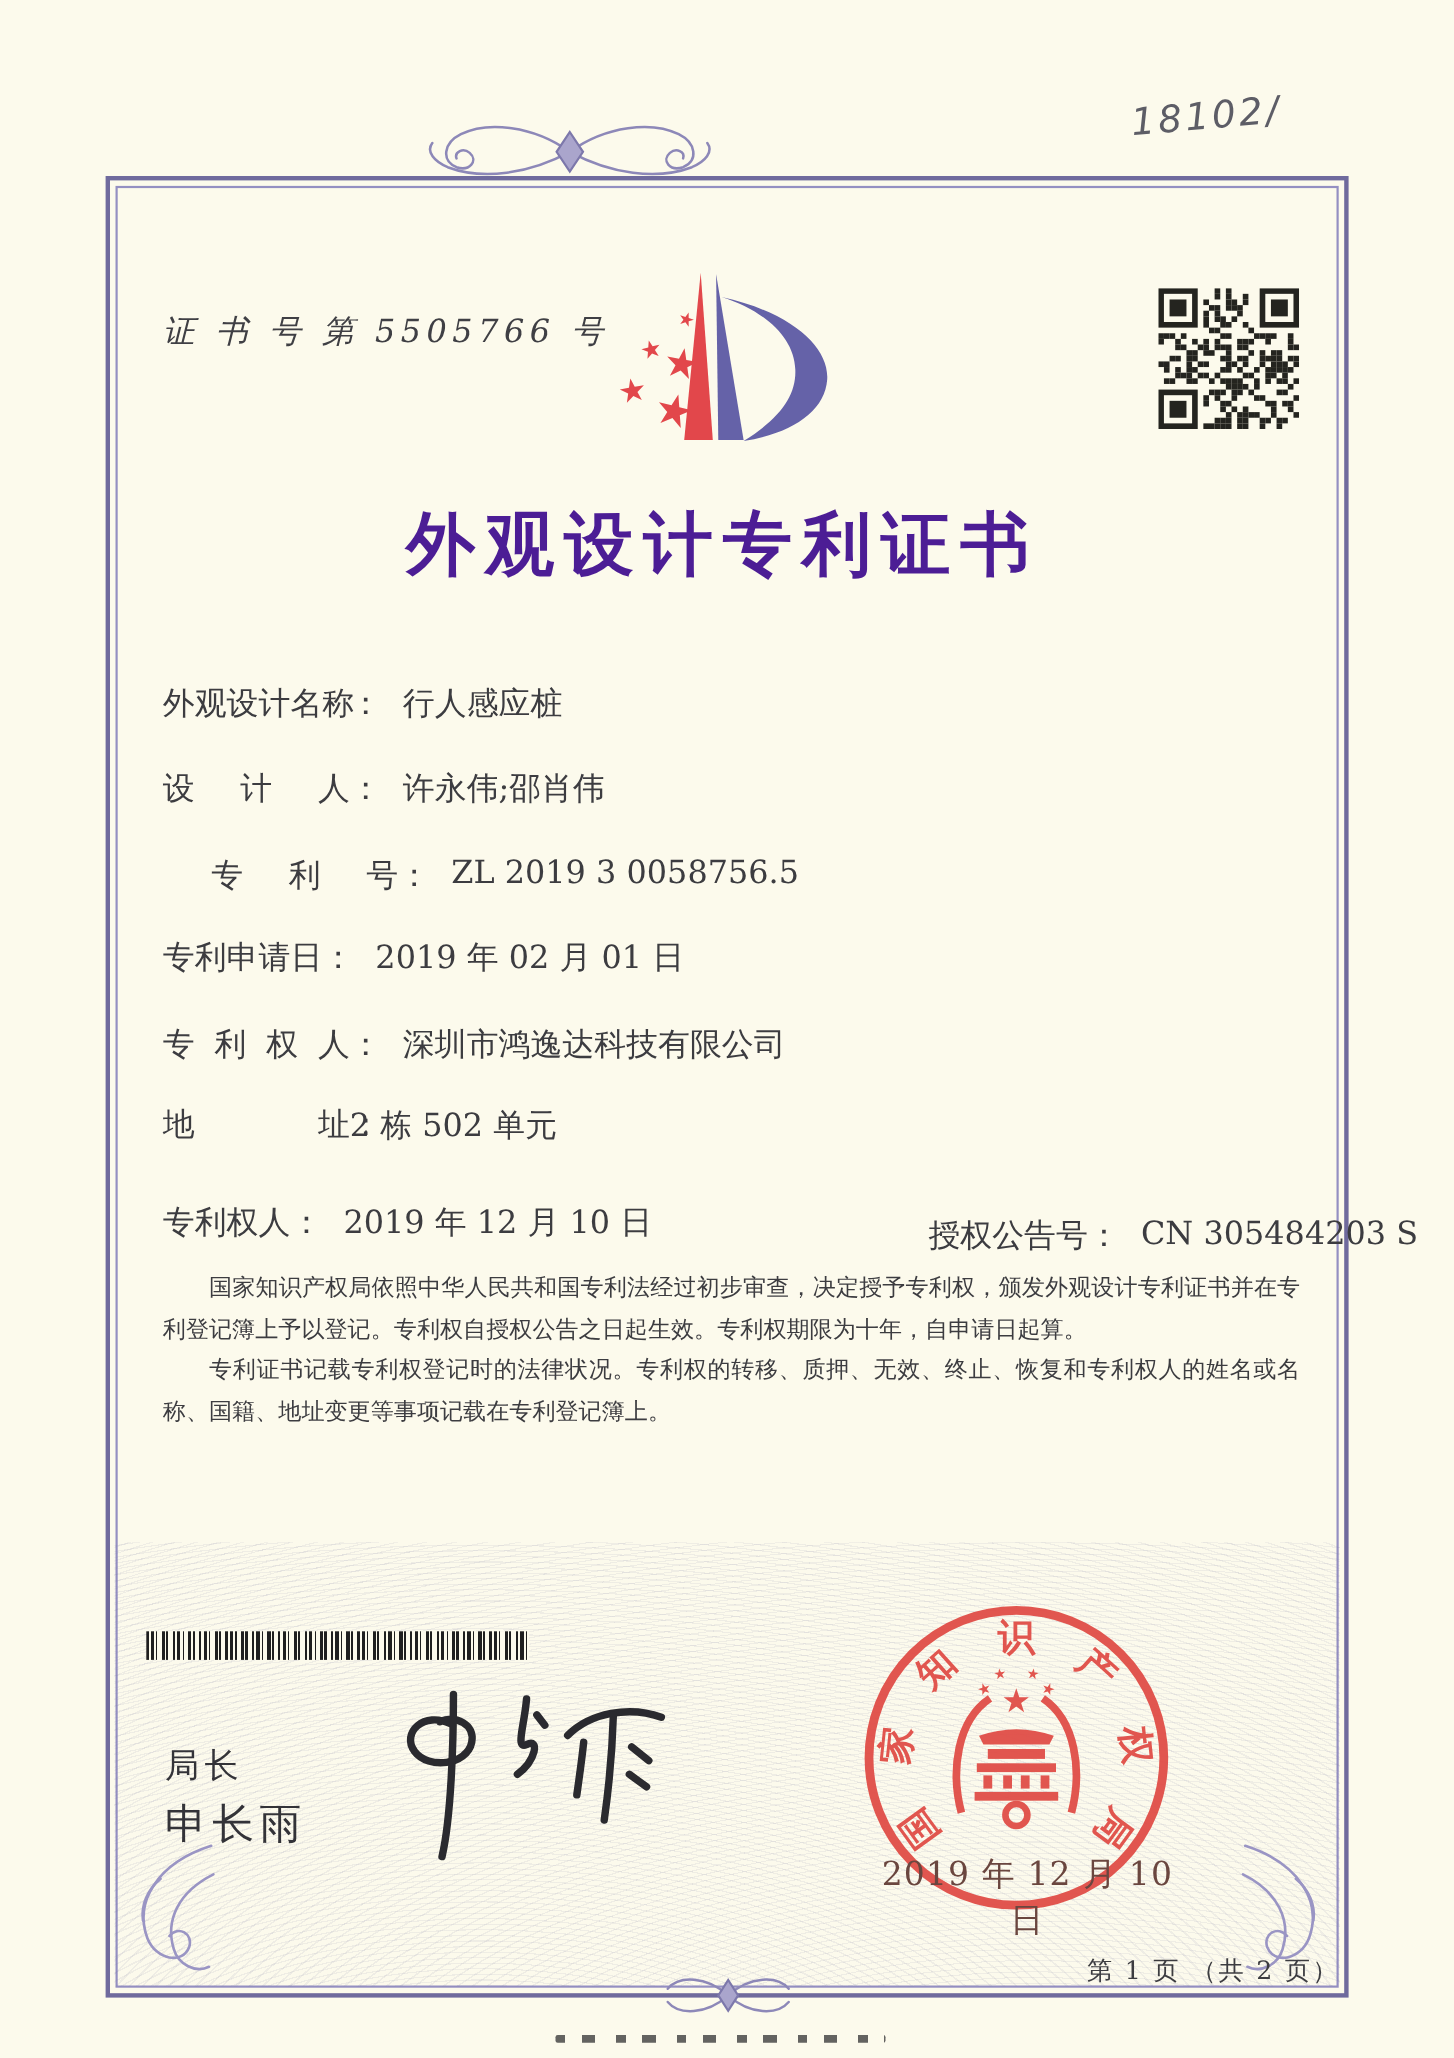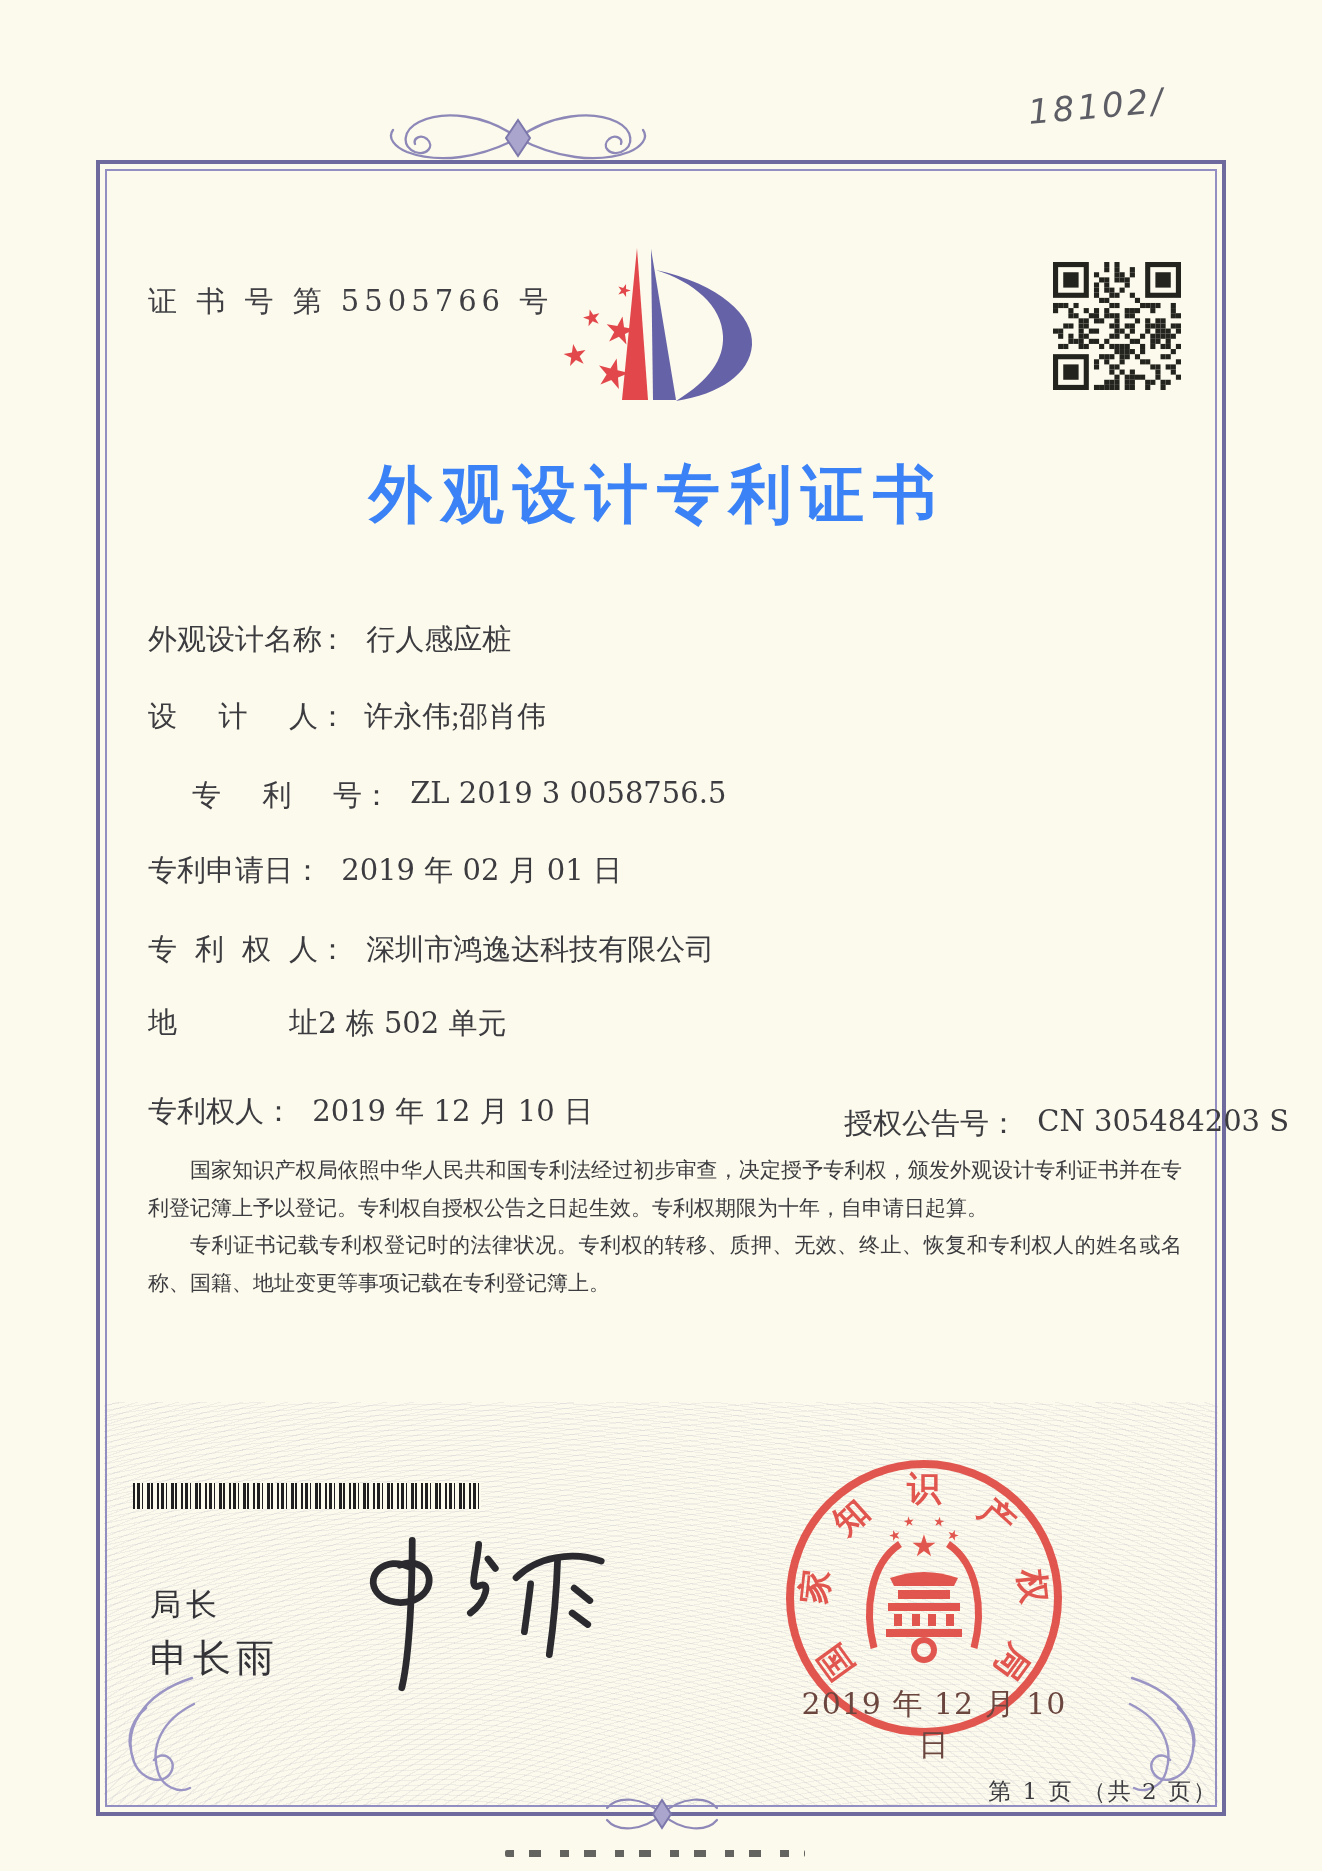--- a/index.html
+++ b/index.html
@@ -9,25 +9,25 @@
   }
   .frame{position:absolute;left:96px;top:160px;width:1122px;height:1648px;border:4px solid #6f6a9d;}
   .frame-inner{position:absolute;left:5px;top:5px;right:5px;bottom:5px;border:2px solid #948fc2;}
   .waves{position:absolute;left:104px;top:1402px;width:1114px;height:404px;
     background:
       repeating-radial-gradient(ellipse 1500px 760px at 30% 135%, rgba(122,122,162,.10) 0 2px, rgba(0,0,0,0) 2px 10px),
       repeating-radial-gradient(ellipse 1500px 700px at 75% 140%, rgba(122,122,162,.10) 0 2px, rgba(0,0,0,0) 2px 11px);
   }
   .handwritten{position:absolute;left:1028px;top:86px;font-family:"DejaVu Sans",sans-serif;
     font-style:italic;font-size:34px;letter-spacing:3px;color:#5d5d66;transform:rotate(-5deg);}
-  .cert-no{position:absolute;left:148px;top:282px;font-size:29px;letter-spacing:5px;color:#3f3f44;}
+  .cert-no{position:absolute;left:148px;top:282px;font-size:29px;letter-spacing:5px;color:#3f3f44;font-style:italic;}
   .logo{position:absolute;left:552px;top:246px;width:215px;height:162px;}
   .qr{position:absolute;left:1053px;top:262px;width:128px;height:128px;}
   .title{position:absolute;left:96px;top:452px;width:1122px;text-align:center;
-    font-size:63px;font-weight:700;letter-spacing:9px;color:#3b82f6;}
+    font-size:63px;font-weight:700;letter-spacing:9px;color:#4c1d95;}
   .row{position:absolute;left:148px;font-size:29px;white-space:nowrap;}
   .f-label{display:inline-block;width:170px;text-align:justify;text-align-last:justify;vertical-align:top;}
   .f-label.nj{text-align:center;text-align-last:left;width:auto;}
   .f-colon{display:inline-block;vertical-align:top;}
   .f-value{display:inline-block;margin-left:10px;vertical-align:top;}
   .addr-value{position:absolute;left:318px;top:1003px;width:750px;font-size:29px;line-height:40px;}
   .grant2{position:absolute;left:696px;top:0;margin-top:12px;}
   .bodytext{position:absolute;left:148px;top:1152px;width:1034px;font-size:21px;line-height:37.5px;text-align:justify;}
   .bodytext p{margin:0;text-indent:2em;}
   .barcode{position:absolute;left:133px;top:1483px;width:348px;height:26px;
@@ -307,21 +307,21 @@
         <rect x="105" y="120" width="5" height="5" fill="#24241f"></rect>
       </svg></div>
 
   <div class="title">外观设计专利证书</div>
 
   <div class="row" style="top:620px;">
     <span class="f-label">外观设计名称</span><span class="f-colon">：</span>
     <span class="f-value">行人感应桩</span>
   </div>
 
-  <div class="row" style="top:697px;font-family:Liberation Serif, serif;">
+  <div class="row" style="top:697px;">
     <span class="f-label">设计人</span><span class="f-colon">：</span>
     <span class="f-value">许永伟;邵肖伟</span>
   </div>
 
   <div class="row" style="top:776px;margin-left:44px;">
     <span class="f-label">专利号</span><span class="f-colon">：</span>
     <span class="f-value">ZL 2019 3 0058756.5</span>
   </div>
 
   <div class="row" style="top:851px;">

